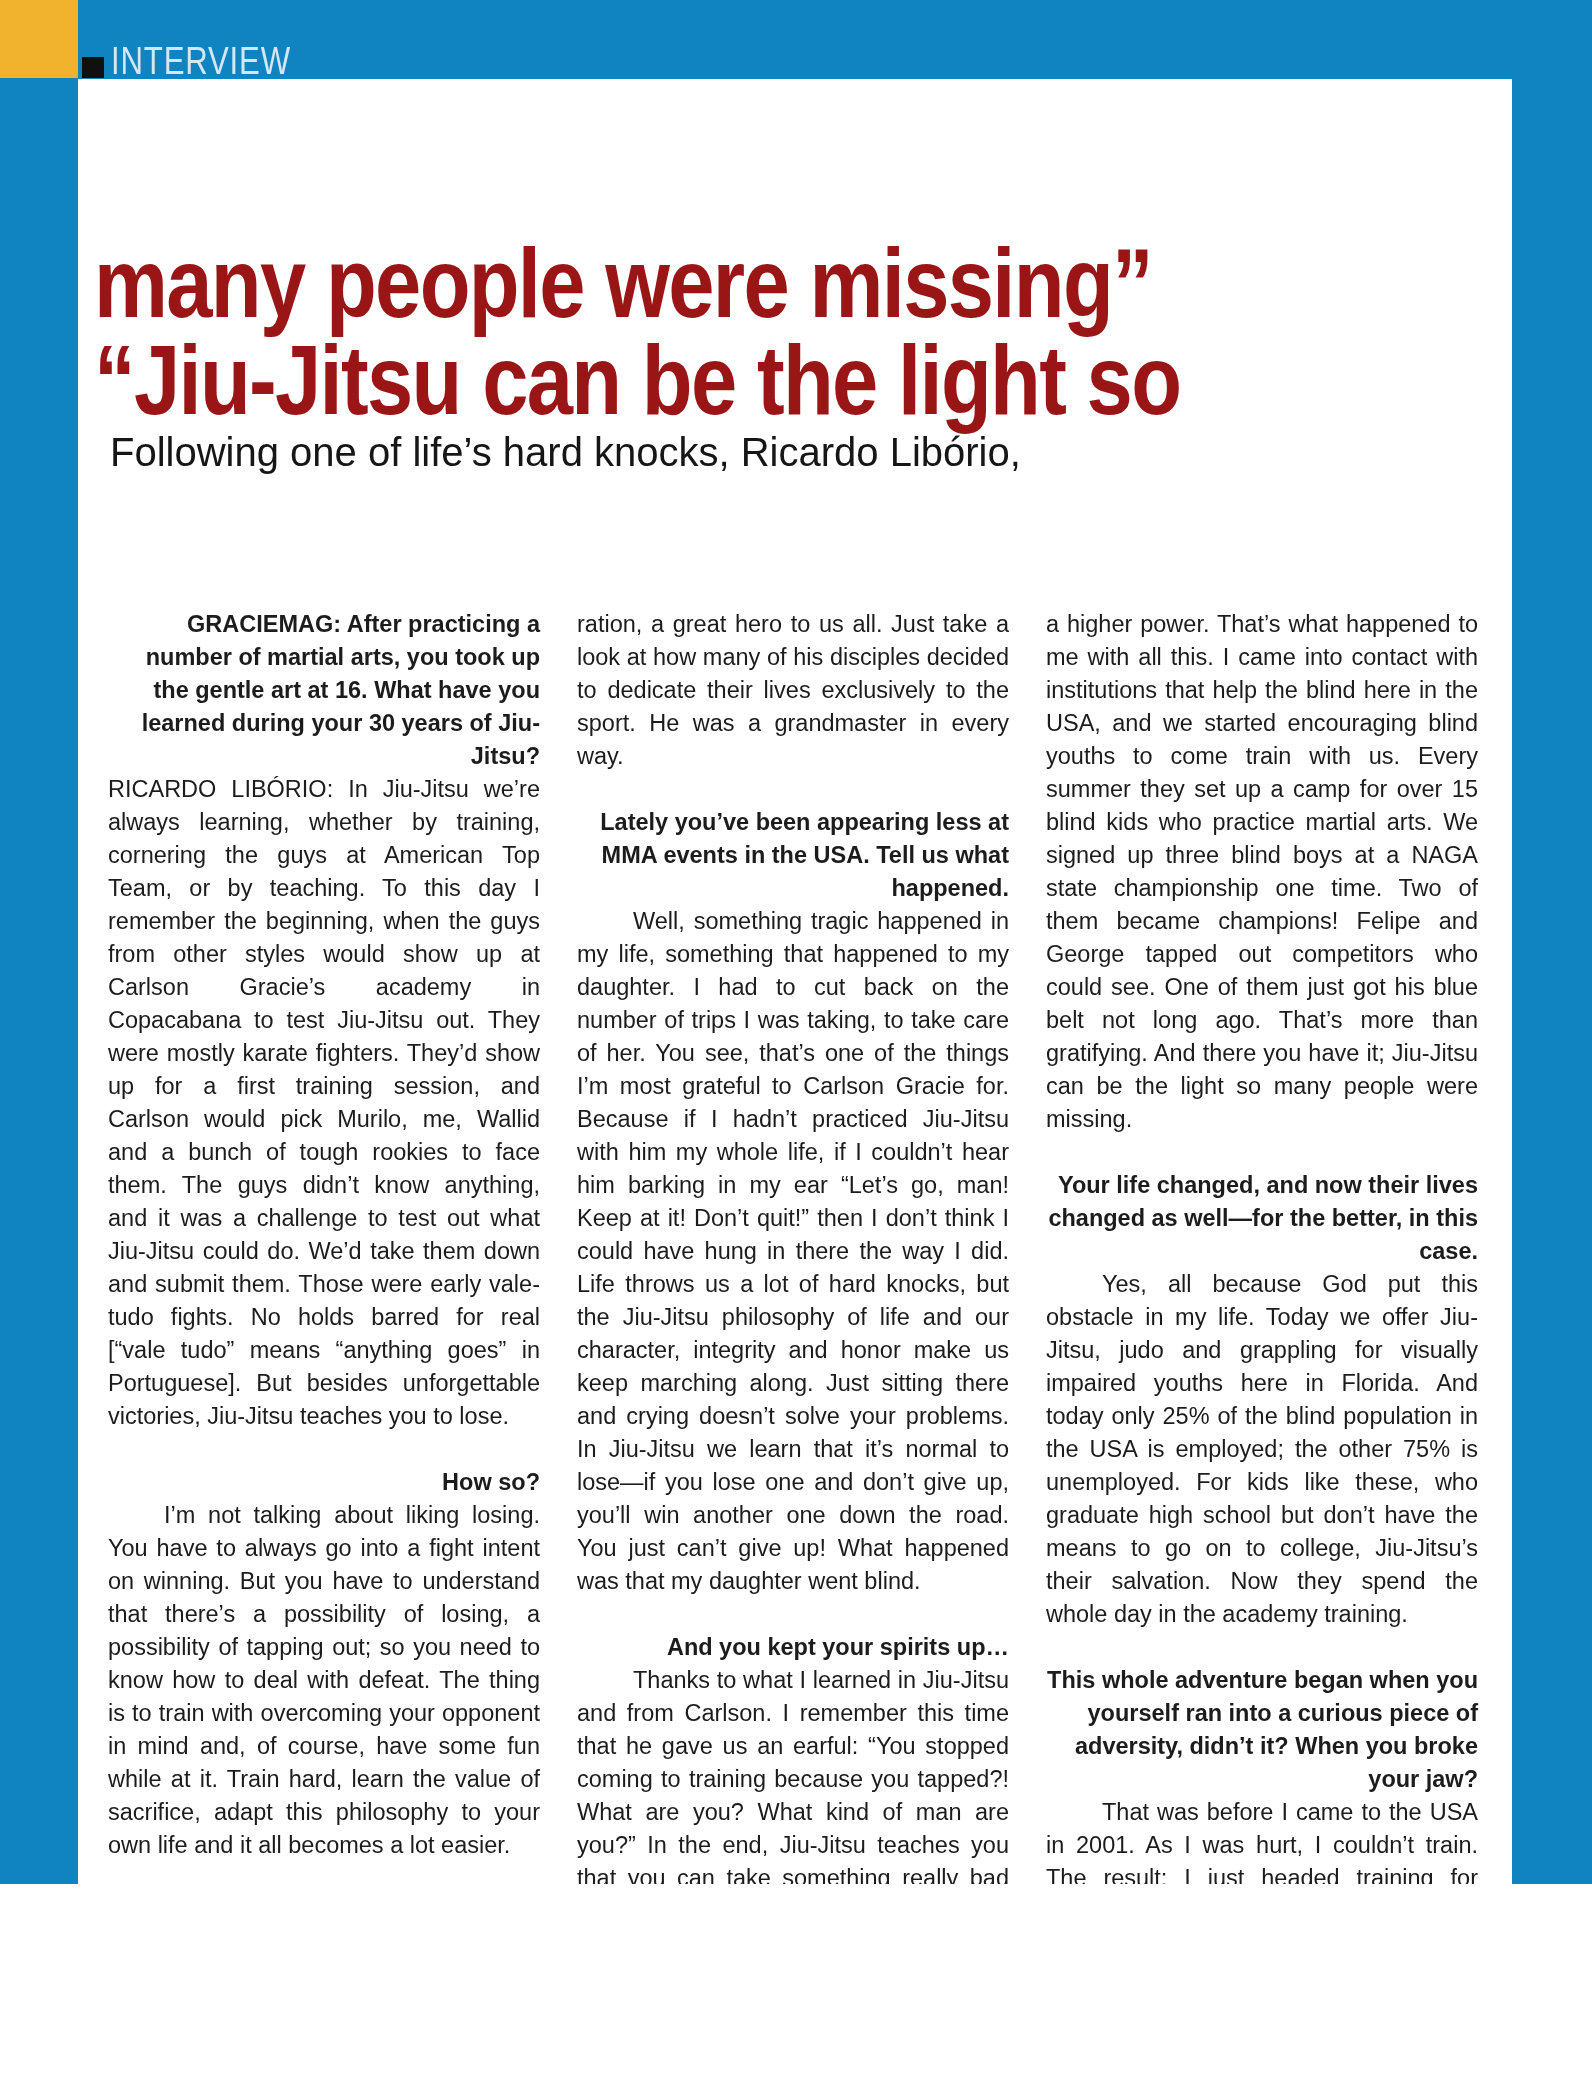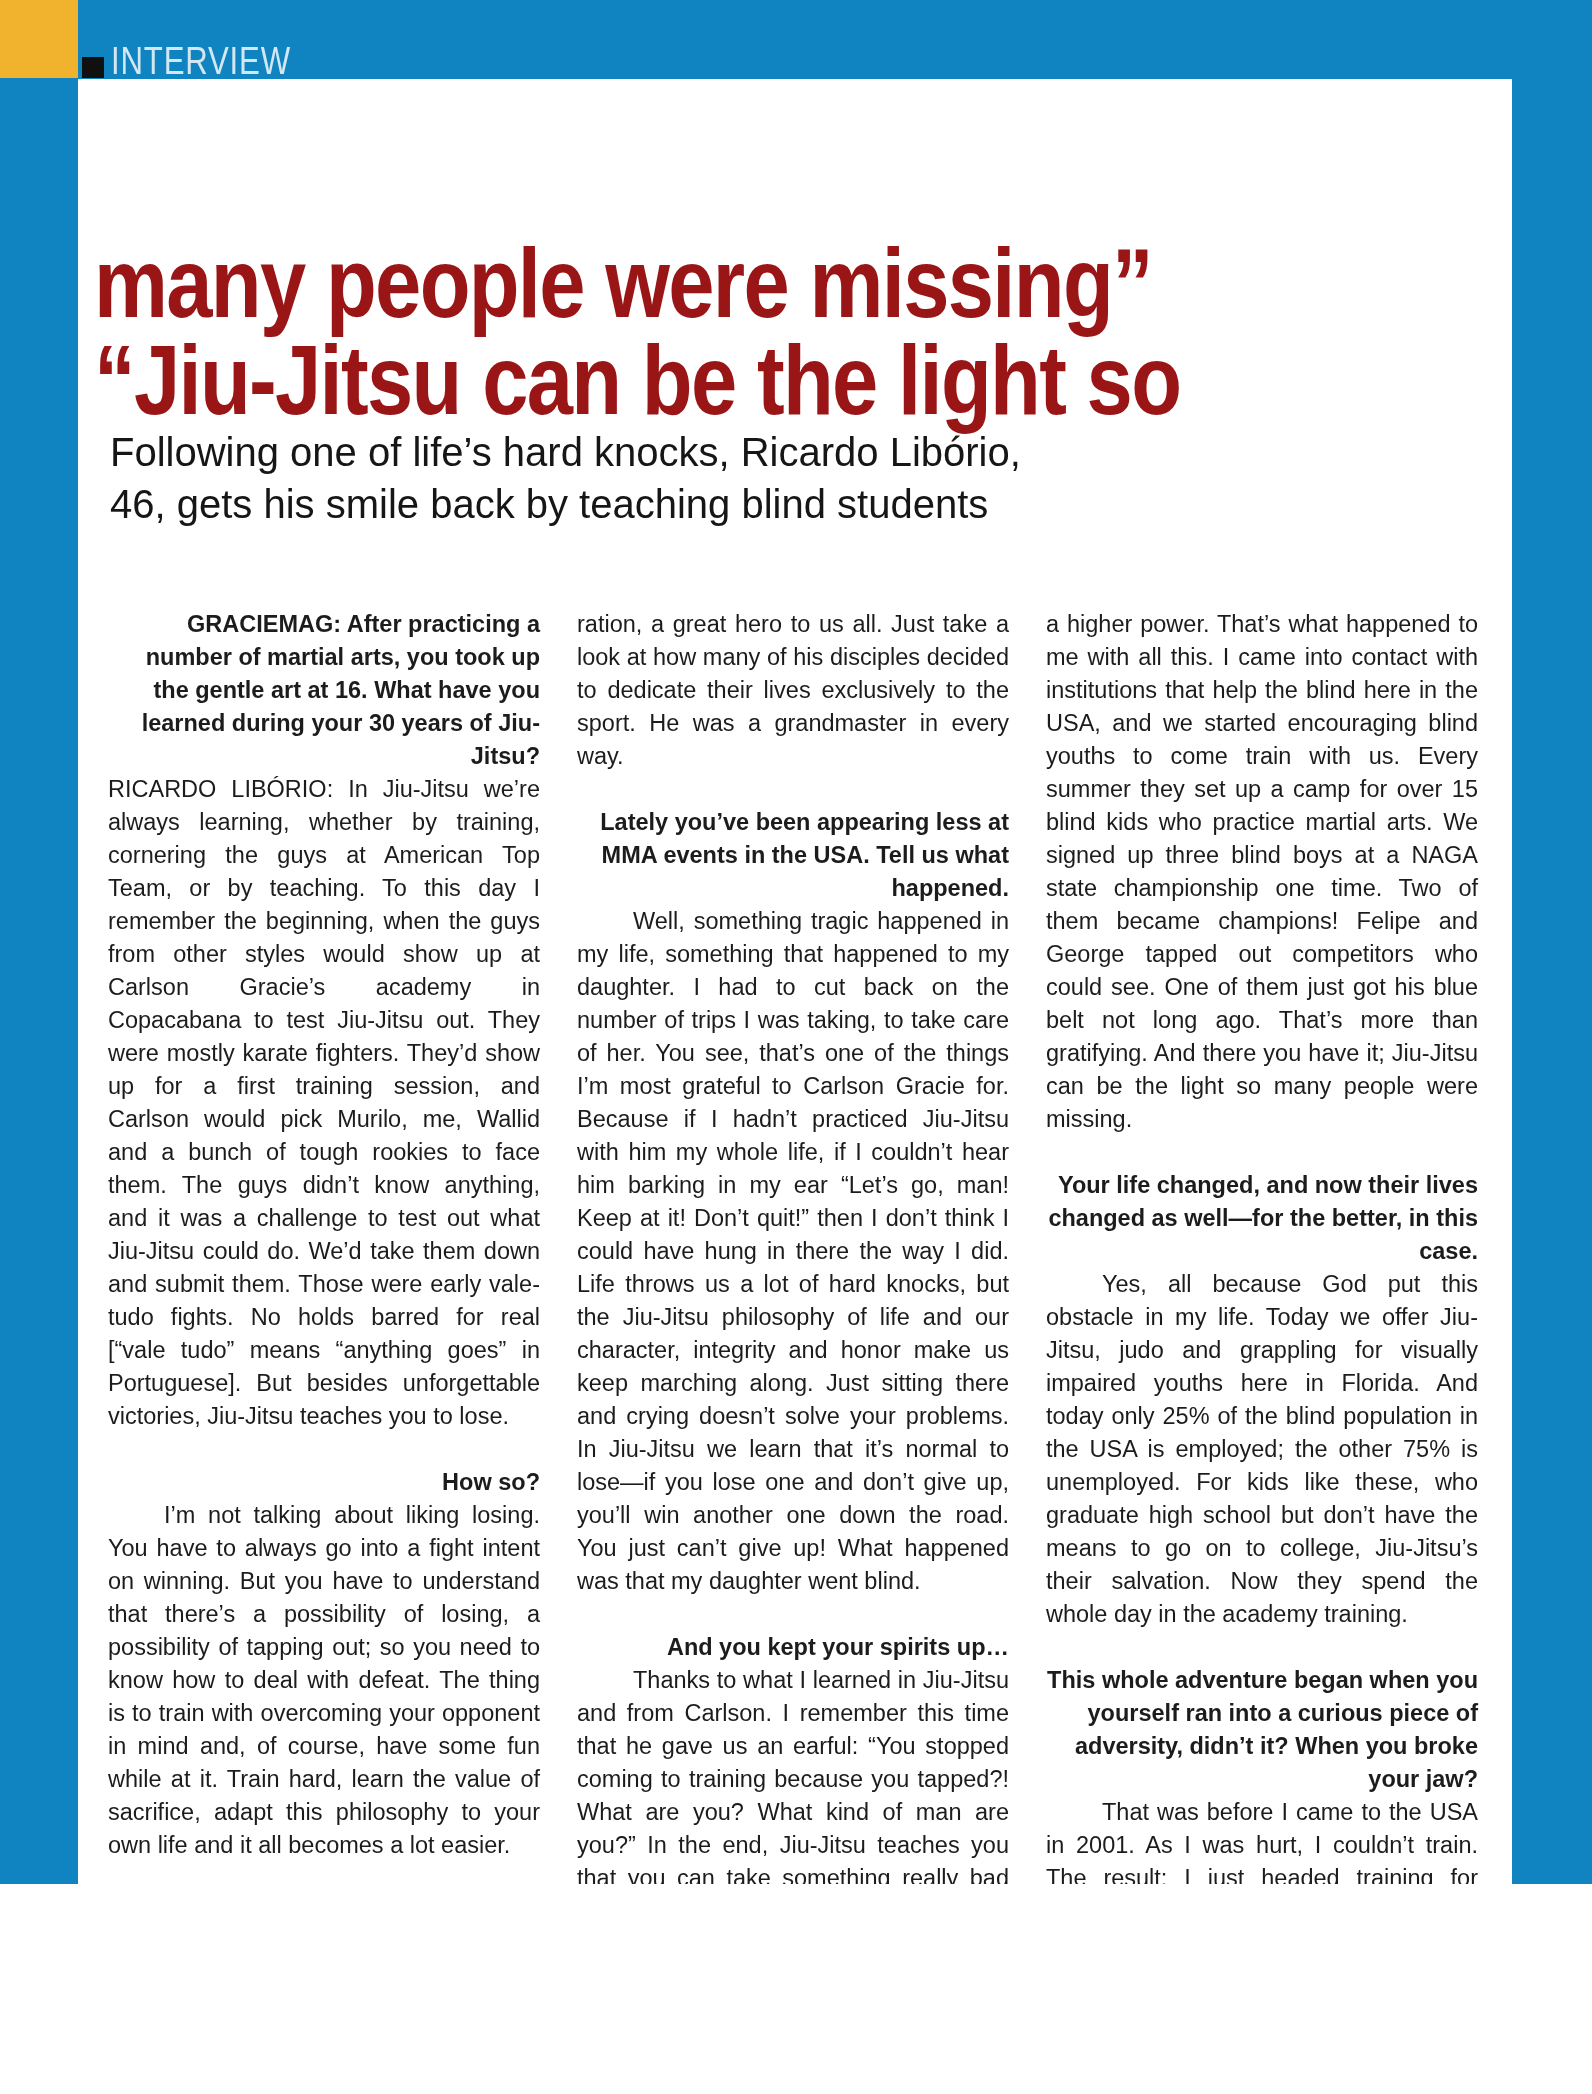--- a/index.html
+++ b/index.html
@@ -46,21 +46,20 @@
   <div class="section-label">INTERVIEW</div>
   <div class="byline">[&nbsp;&nbsp;by Nalty Jr.&nbsp;&nbsp;]</div>
 
   <h1 class="headline">
     <div><span class="hline">many people were missing”</span></div>
     <div><span class="hline">“Jiu-Jitsu can be the light so</span></div>
   </h1>
 
   <div class="subtitle">
     <div>Following one of life’s hard knocks, Ricardo Libório,</div>
-    <div>46, gets his smile back by teaching blind students</div>
   </div>
 
   <div class="columns">
     <div class="col">
       <p class="q">GRACIEMAG: After practicing a number of martial arts, you took up the gentle art at 16. What have you learned during your 30 years of Jiu-Jitsu?</p>
       <p class="a">RICARDO LIBÓRIO: In Jiu-Jitsu we’re always learning, whether by training, cornering the guys at American Top Team, or by teaching. To this day I remember the beginning, when the guys from other styles would show up at Carlson Gracie’s academy in Copacabana to test Jiu-Jitsu out. They were mostly karate fighters. They’d show up for a first training session, and Carlson would pick Murilo, me, Wallid and a bunch of tough rookies to face them. The guys didn’t know anything, and it was a challenge to test out what Jiu-Jitsu could do. We’d take them down and submit them. Those were early vale-tudo fights. No holds barred for real [“vale tudo” means “anything goes” in Portuguese]. But besides unforgettable victories, Jiu-Jitsu teaches you to lose.</p>
       <p class="q">How so?</p>
       <p class="a indent">I’m not talking about liking losing. You have to always go into a fight intent on winning. But you have to understand that there’s a possibility of losing, a possibility of tapping out; so you need to know how to deal with defeat. The thing is to train with overcoming your opponent in mind and, of course, have some fun while at it. Train hard, learn the value of sacrifice, adapt this philosophy to your own life and it all becomes a lot easier.</p>
       <p class="q">What does Carlson Gracie mean to you early?</p>
       <p class="a indent">Carlson was always our great inspi-</p>

